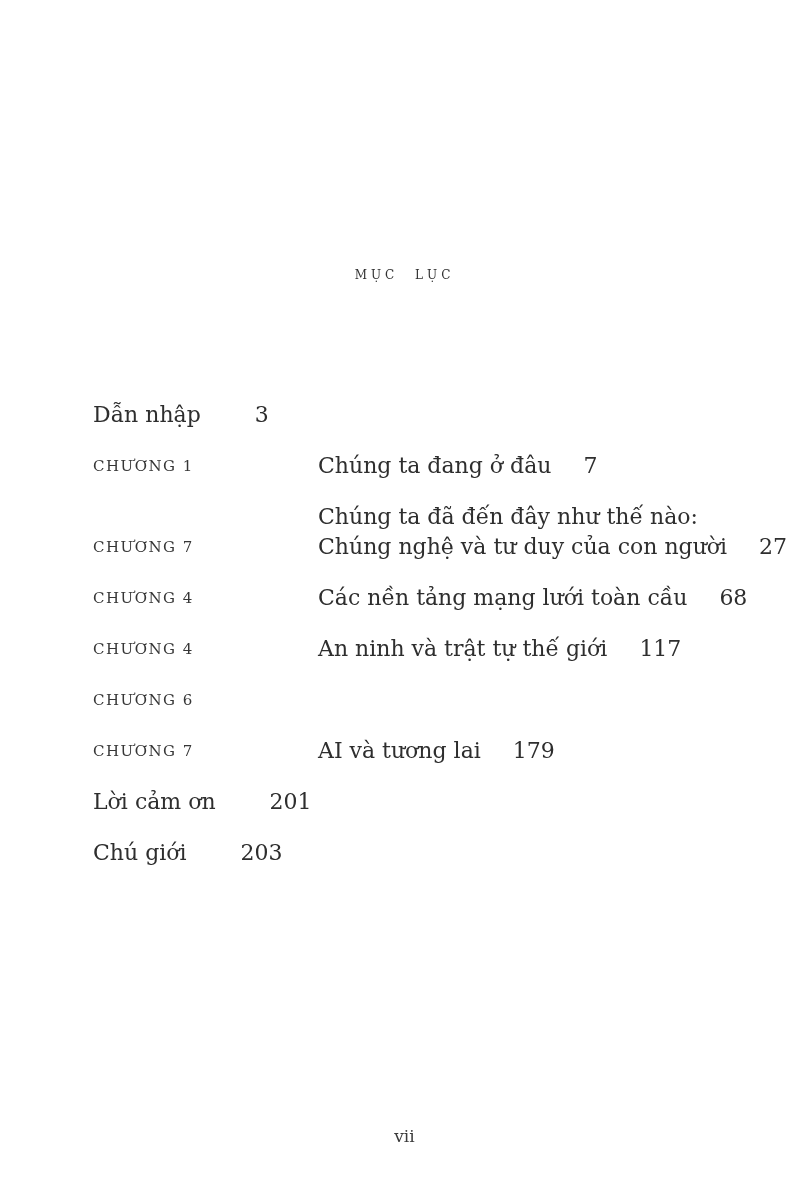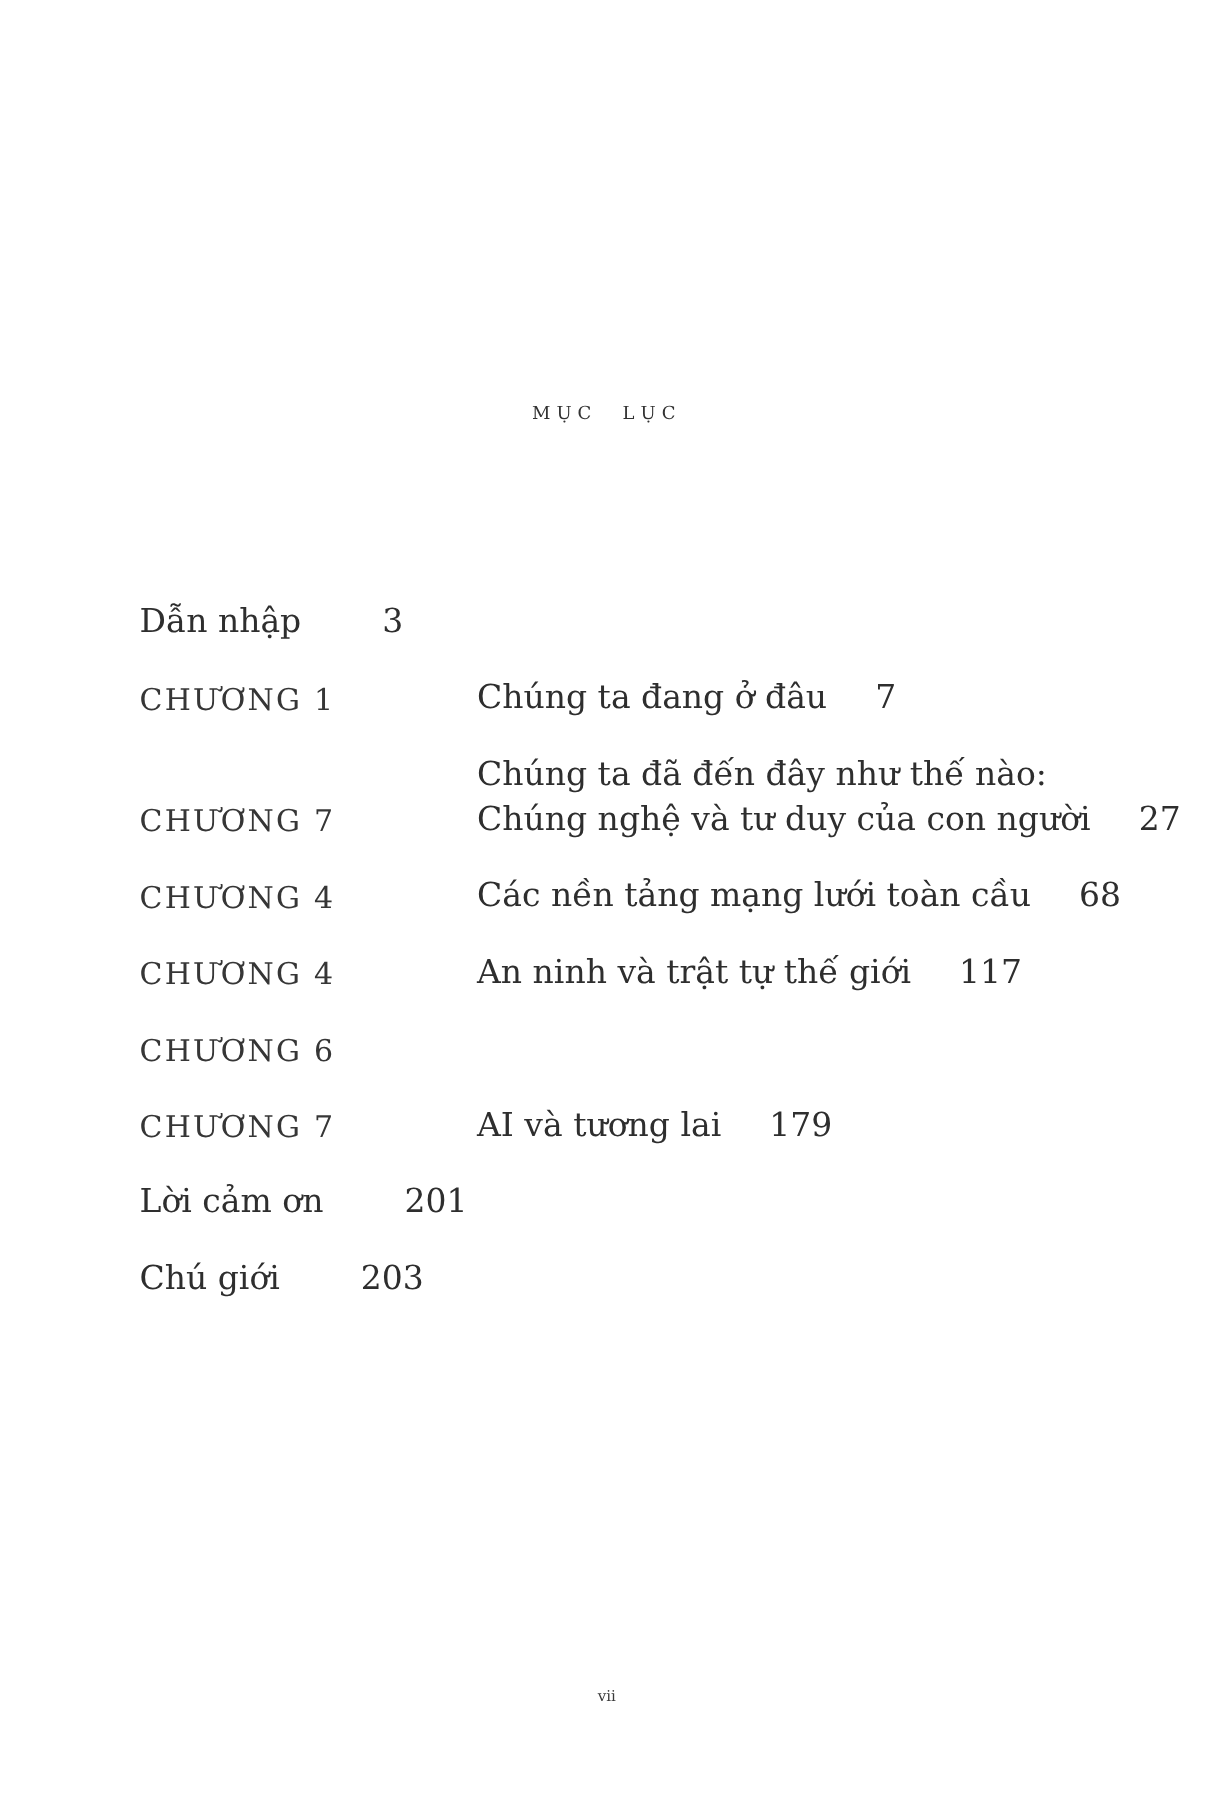--- a/index.html
+++ b/index.html
@@ -29,35 +29,35 @@
     display: flex;
     align-items: flex-end;
     font-size: 22px;
     line-height: 30px;
     margin-bottom: 21px;
     color: #2e2e2e;
     gap: 20px;
   }
   .chapter-label {
     flex: 0 0 157px;
-    font-size: 20px;
+    font-size: 15px;
     letter-spacing: 1.5px;
     color: #363636;
   }
   .title-block { display: flex; flex-direction: column; margin-left: 48px; }
   .title-line { white-space: nowrap; }
   .page-num { margin-left: 32px; }
   .plain-row .page-num { margin-left: 34px; }
   .footer {
     position: absolute;
     top: 1126px;
     left: 0;
     right: 0;
     text-align: center;
-    font-size: 10px;
+    font-size: 17px;
     color: #3a3a3a;
   }
 </style>
 </head>
 <body>
 
 <h1 class="page-title">MỤC LỤC</h1>
 
 <div class="toc">
 

